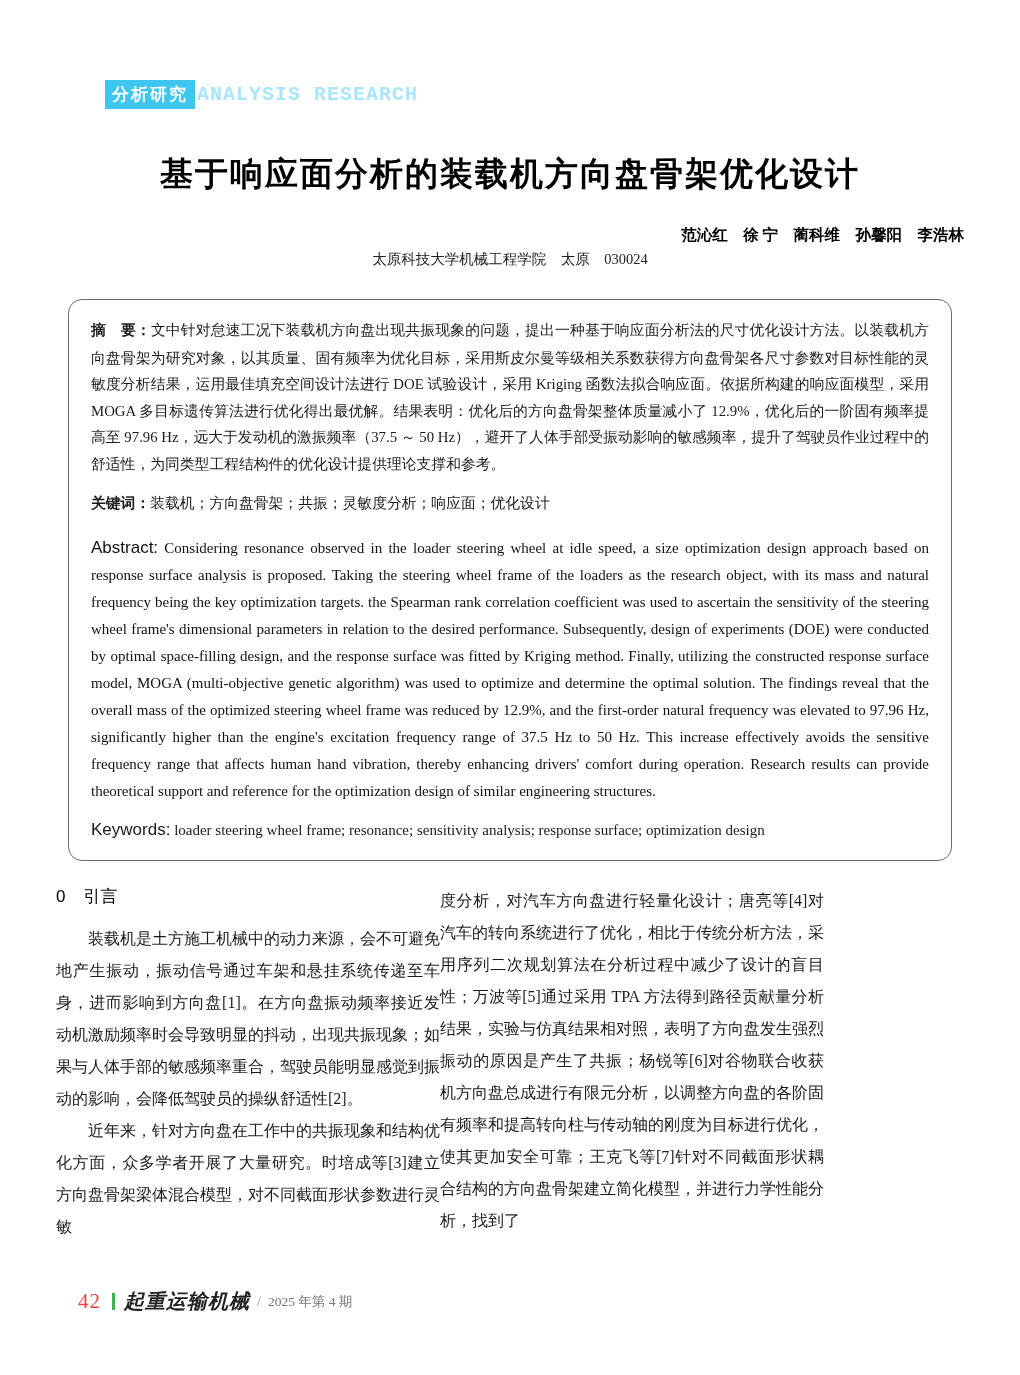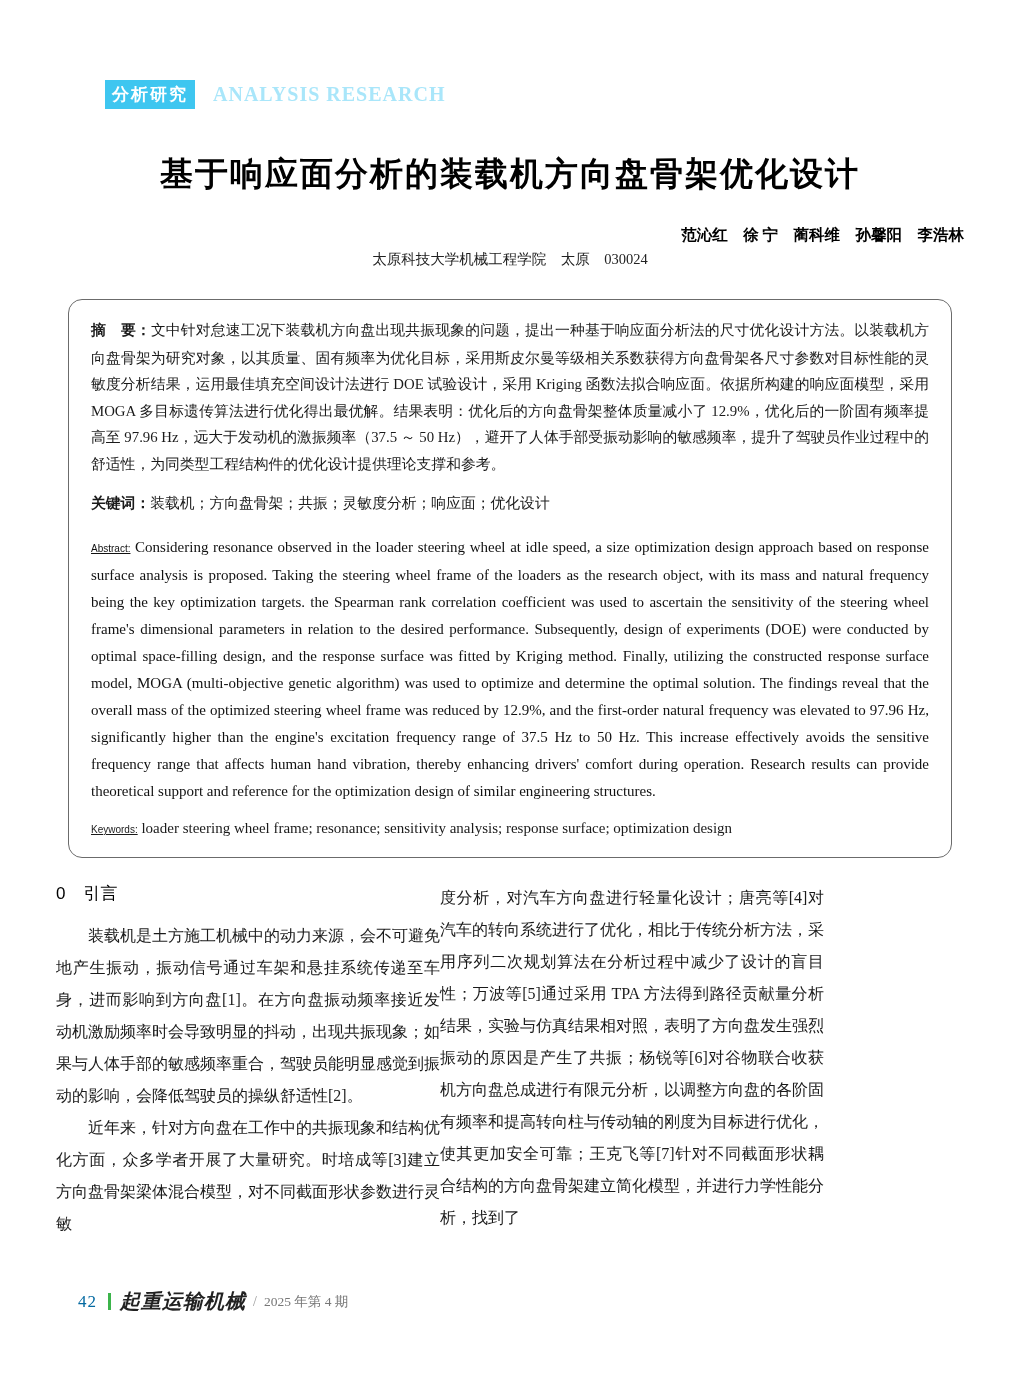--- a/index.html
+++ b/index.html
@@ -3,53 +3,53 @@
 <meta charset="utf-8">
 <style>
   * { margin:0; padding:0; box-sizing:border-box; }
   html,body { background:#e8e8e8; }
   .page {
     position:relative; width:1020px; height:1375px; margin:0 auto;
     background:#ffffff; overflow:hidden;
     font-family:"Liberation Serif","DejaVu Serif",serif; color:#1a1a1a;
   }
   
-  .header-tag { position:absolute; top:80px; left:105px; display:flex; align-items:center; gap:18px;
-    font-family:Liberation Serif, serif; font-weight:bold; }
+  .header-tag { position:absolute; top:80px; left:105px; display:flex; align-items:center; gap:2px;
+    font-family:Liberation Mono, monospace; font-weight:bold; }
   .header-tag .badge { background:#3ec6f0; color:#ffffff; font-size:17px; padding:3px 7px; letter-spacing:2px; }
   .header-tag .en { color:#a9e6fa; font-size:20px; letter-spacing:1px; }
   
   .content { padding:0 56px; }
   .article-title { margin-top:152px; text-align:center; font-family:"Liberation Sans","DejaVu Sans",sans-serif;
     font-weight:700; font-size:33px; letter-spacing:2px; color:#000; }
   .authors { margin-top:28px; text-align:right; font-size:15.5px; font-weight:700; color:#000000; }
   .affiliation { margin-top:4px; text-align:center; font-size:14.5px; color:#222; }
   
   .abstract-box { margin:30px 12px 0 12px; border:1px solid #6b6b6b; border-radius:14px;
     padding:17px 22px 20px 22px; }
   .abs-cn { font-size:14.8px; line-height:26.5px; text-align:justify; color:#1a1a1a; }
   .abs-label { font-weight:700;font-family:Liberation Mono, monospace; }
   .kw-cn { margin-top:14px; font-size:14.8px; line-height:24px; }
   .clc-line { margin-top:17px; font-size:14.8px; }
   .clc-line .pair { margin-right:30px; }
   .clc-line .lbl { font-weight:700; }
   .abs-en { margin-top:18px; font-size:15px; line-height:27px; text-align:justify; color:#111; }
-  .en-label { font-family:"Liberation Sans","DejaVu Sans",sans-serif; font-size:10px;text-decoration:underline; }
+  .en-label { font-family:"Liberation Sans","DejaVu Sans",sans-serif; font-size:17px; }
   .kw-en { margin-top:15px; font-size:15px; }
   
   .body-cols { display:flex; margin-top:24px; }
   .col { width:384px; }
   .section-head { font-family:"Liberation Sans","DejaVu Sans",sans-serif; font-size:17px; font-weight:500;
     color:#000; margin-bottom:15px; }
   .section-head .num { margin-right:18px; }
   .para { font-size:16px; line-height:32px; text-align:justify; text-indent:2em; color:#1a1a1a; }
   .para.no-indent { text-indent:0; }
   
   .footer { position:absolute; top:1288px; left:78px; display:flex; align-items:center; }
-  .footer .pageno { font-size:17px; color:#0369a1; letter-spacing:1px; }
+  .footer .pageno { font-size:21px; color:#ef4444; letter-spacing:1px; }
   .footer .bar { display:inline-block; width:3px; height:17px; background:#3cb44b; margin:0 9px 0 11px; }
   .footer .journal { font-weight:700; font-style:italic; font-size:20px; color:#222; letter-spacing:1px; }
   .footer .sep { color:#9a9a9a; margin:0 7px; font-size:14px; }
   .footer .issue { font-size:13.5px; color:#777; }
 </style>
 </head>
 <body>
 
 <div class="page">
 

